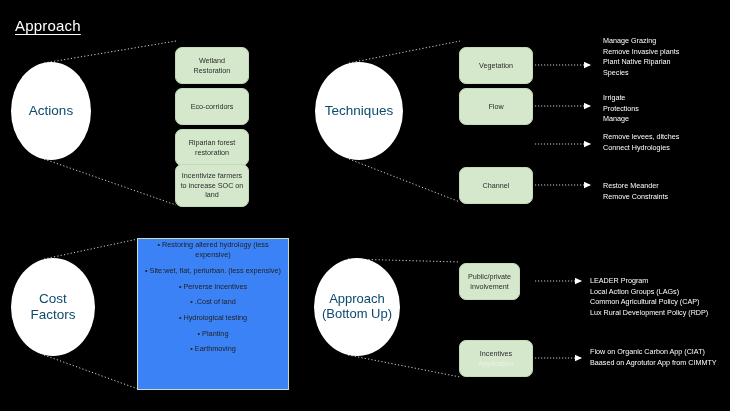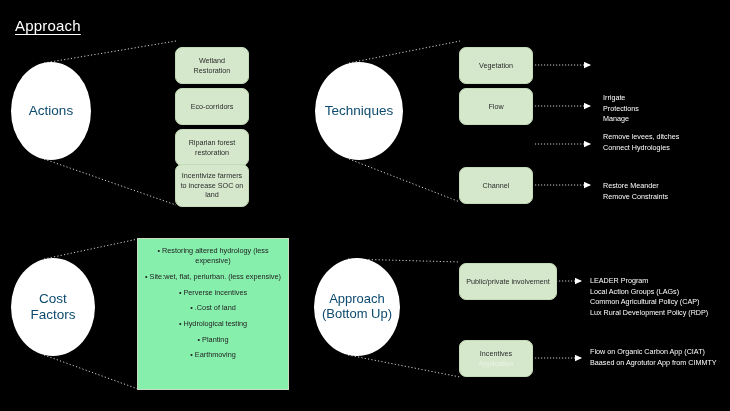--- a/index.html
+++ b/index.html
@@ -48,28 +48,28 @@
   .b-riparian  {left:171px;top:129px;width:74px;height:37px;}
   .b-incentiv  {left:171px;top:164px;width:74px;height:43px;}
 
   
   .b-veg       {left:455px;top:47px; width:74px;height:37px;}
   .b-flow      {left:455px;top:88px; width:74px;height:37px;}
   .b-floodplain{left:455px;top:126px;width:74px;height:37px;}
   .b-channel   {left:455px;top:167px;width:74px;height:37px;}
 
   
-  .b-pubpriv   {left:455px;top:263px;width:98px;height:37px;}
+  .b-pubpriv   {left:455px;top:263px;width:61px;height:37px;}
   .b-incent2   {left:455px;top:340px;width:74px;height:37px;}
 
   
   .cost-panel{
     position:absolute;left:133px;top:238px;width:152px;height:152px;
-    background:#86efac;border:1px solid #c9ddbe;box-sizing:border-box;
-    padding:7px 6px 0 6px;
+    background:#3b82f6;border:1px solid #c9ddbe;box-sizing:border-box;
+    padding:1px 6px 0 6px;
   }
   .cost-panel ul{
     list-style:none;margin:0;padding:0;
     color:#222;font-size:7.3px;line-height:1.4;text-align:center;
   }
   .cost-panel li{margin:0 0 5.5px 0;position:relative;}
   .cost-panel li .bul{margin-right:2px;}
 
   
   .rtext{
@@ -165,20 +165,24 @@
   <div class="gbox b-veg">
     <span class="inner">Vegetation</span>
   </div>
   <div class="gbox b-flow">
     <span class="inner">Flow</span>
   </div>
   <div class="gbox b-channel">
     <span class="inner">Channel</span>
   </div>
 
+  <div class="rtext t-veg">Manage Grazing
+Remove Invasive plants
+Plant Native Riparian
+Species</div>
   <div class="rtext t-flow">Irrigate
 Protections
 Manage</div>
   <div class="rtext t-flood">Remove levees, ditches
 Connect Hydrologies</div>
   <div class="rtext t-chan">Restore Meander
 Remove Constraints</div>
 
   <div class="cost-panel">
     <ul>

